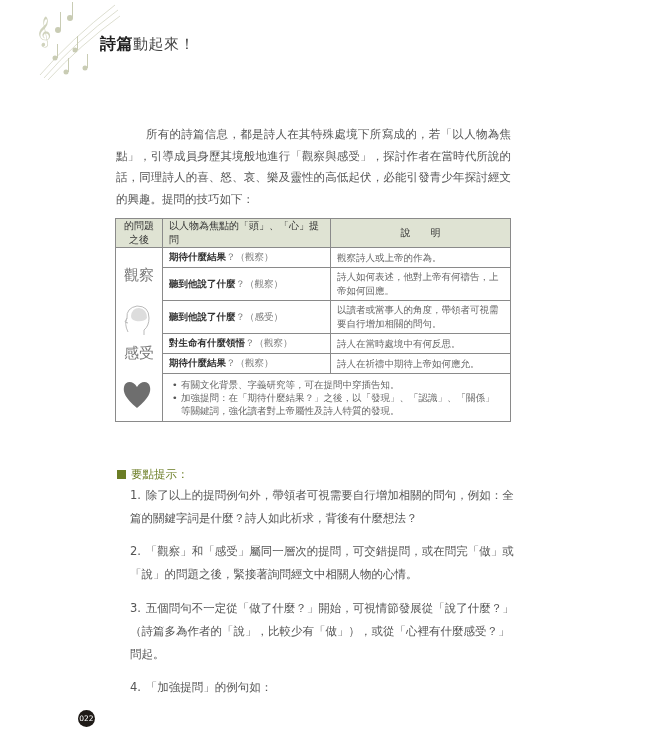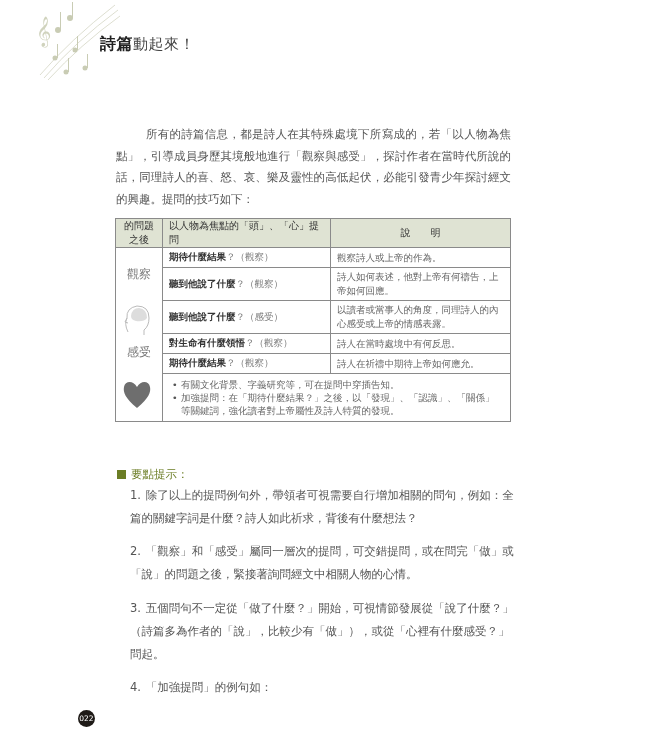--- a/index.html
+++ b/index.html
@@ -19,21 +19,21 @@
       font-size:9.5px; color:#666;
     }
     table.guide td, table.guide th { border:1px solid #8a8a8a; padding:0 6px; }
     table.guide th { background:#dfe3d3; font-weight:normal; color:#333; height:21px; font-size:10px; }
     table.guide .stage { width:38px; text-align:center; vertical-align:top; padding:0; }
     .q b { color:#333; font-weight:bold; }
     .q { color:#777; height:19px; }
     .desc { color:#666; line-height:14px; }
     .tall { height:32px;margin-left:28px; }
     .stage-box { position:relative; height:128px; }
-    .stage-label { position:absolute; left:0; right:0; text-align:center; font-size:12px; color:#777; }
+    .stage-label { position:absolute; left:0; right:0; text-align:center; font-size:15px; color:#777; }
     .notes { padding:4px 8px !important; line-height:13px; color:#666; font-size:9.5px; }
     .notes ul { margin:0; padding-left:10px; }
     .notes li { list-style:none; position:relative; }
     .notes li::before { content:"•"; position:absolute; left:-9px; color:#555; }
     .section-head { position:absolute; left:117px; top:467px; font-size:11.5px; color:#6b7d25; }
     .section-head .sq { display:inline-block; width:9px; height:9px; background:#6b7d25; margin-right:5px; vertical-align:-1px; }
     .item { position:absolute; left:130px; width:385px; font-size:11.5px; line-height:23px; color:#555; }
     .item .num { display:inline-block; width:12px; }
     .pageno {
       position:absolute; left:78px; top:710px; width:17px; height:17px; border-radius:50%;
@@ -94,21 +94,21 @@
     </td>
     <td class="q"><b>期待什麼結果</b><span>？（觀察）</span></td>
     <td class="desc">觀察詩人或上帝的作為。</td>
   </tr>
   <tr>
     <td class="q tall"><b>聽到他說了什麼</b><span>？（觀察）</span></td>
     <td class="desc">詩人如何表述，他對上帝有何禱告，上帝如何回應。</td>
   </tr>
   <tr>
     <td class="q tall"><b>聽到他說了什麼</b><span>？（感受）</span></td>
-    <td class="desc">以讀者或當事人的角度，同理詩人的內心感受或上帝的情感表露。</td>
+    <td class="desc">以讀者或當事人的角度，帶領者可視需要自行增加相關的問句。</td>
   </tr>
   <tr>
     <td class="q"><b>對生命有什麼領悟</b><span>？（觀察）</span></td>
     <td class="desc">詩人在當時處境中有何反思。</td>
   </tr>
   <tr>
     <td class="q"><b>期待什麼結果</b><span>？（觀察）</span></td>
     <td class="desc">詩人在祈禱中期待上帝如何應允。</td>
   </tr>
   <tr>

